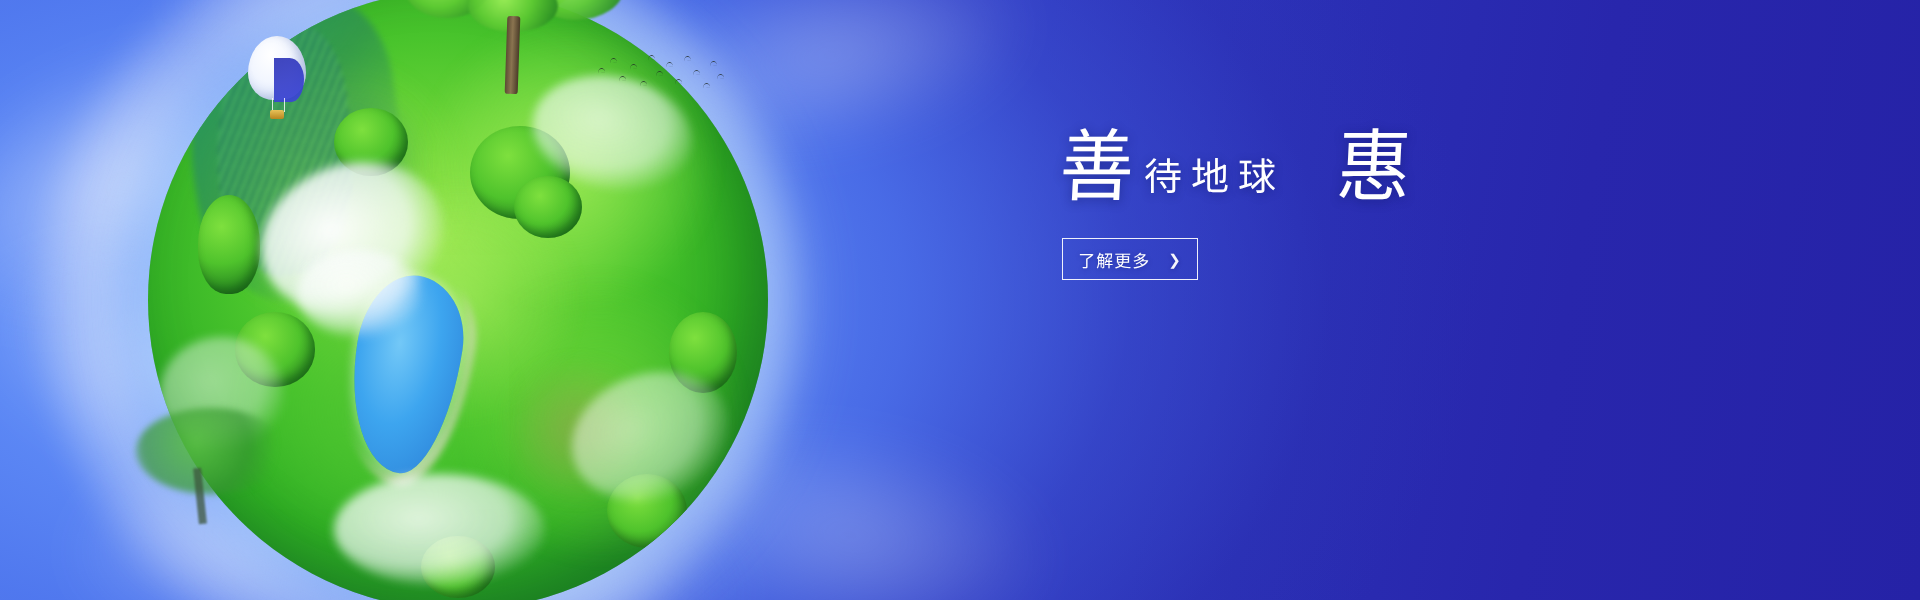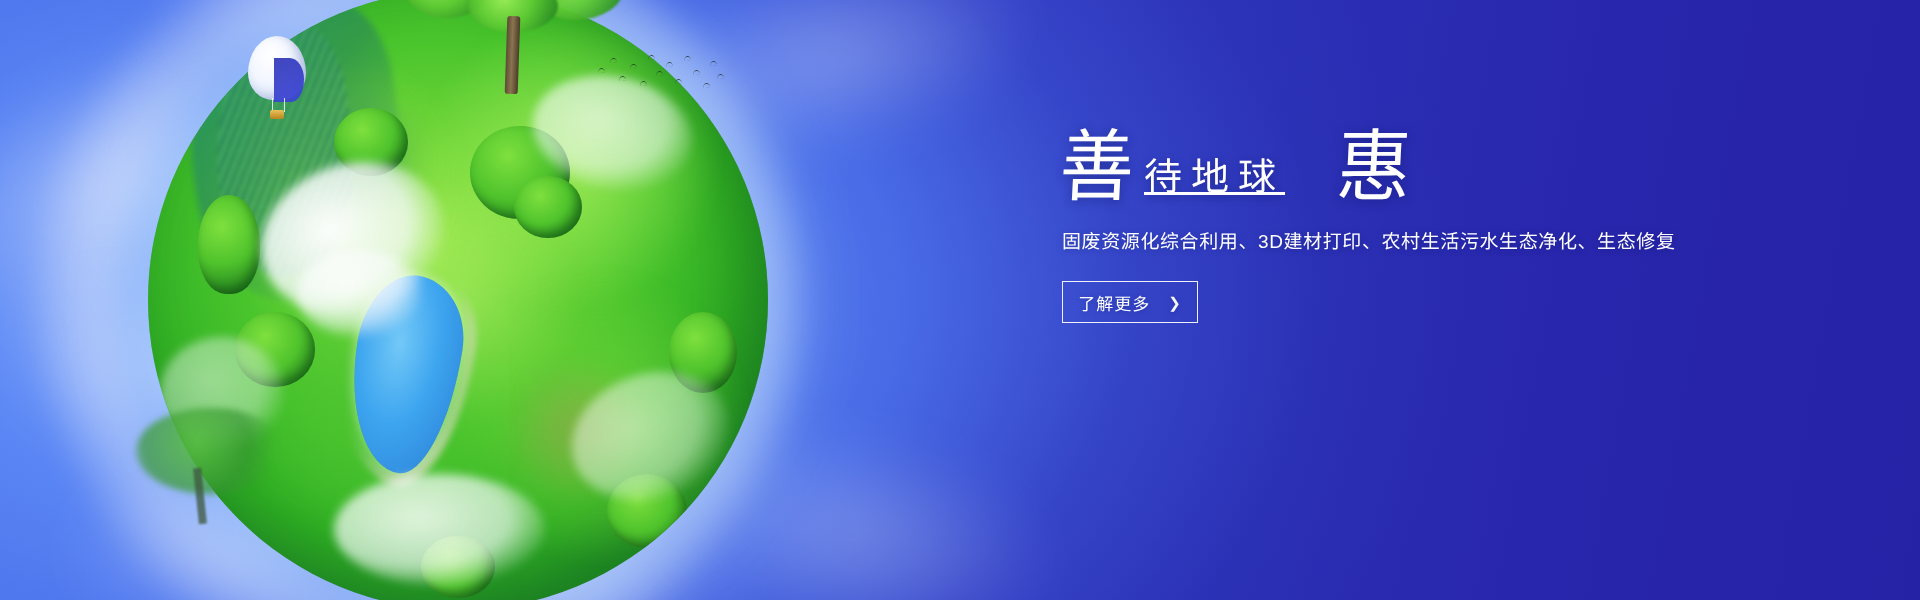--- a/index.html
+++ b/index.html
@@ -205,21 +205,21 @@
     font-size:74px;line-height:1;font-weight:400;
     letter-spacing:0;
     transform:skewX(-3deg) scaleY(1.06);
     display:inline-block;
   }
   .hl-small{
     font-family:"Liberation Serif","DejaVu Serif",serif;
     font-size:38px;line-height:1;font-weight:400;
     letter-spacing:9px;
     margin-left:10px;
-    position:relative;top:-2px;text-decoration:underline;
+    position:relative;top:-2px;
   }
   .hl-gap{display:inline-block;width:52px;}
 
   .subtitle{
     margin:14px 0 0 2px;
     font-size:27px;font-weight:400;letter-spacing:8.5px;
     color:#ffffff;white-space:nowrap;
     text-shadow:0 1px 8px rgba(10,20,90,.4);
   }
   .desc{
@@ -339,21 +339,20 @@
   <div class="content">
 
     <div class="headline">
       <span class="hl-big">善</span>
       <span class="hl-small">待地球</span>
       <span class="hl-gap"></span>
       <span class="hl-big">惠</span>
     </div>
 
 
-    <div class="desc">固废资源化综合利用、3D建材打印、农村生活污水生态净化、生态修复</div>
 
     <button class="cta">
       <span>了解更多</span>
       <span class="chev">❯</span>
     </button>
 
   </div>
 </div>
 
 </body></html>

